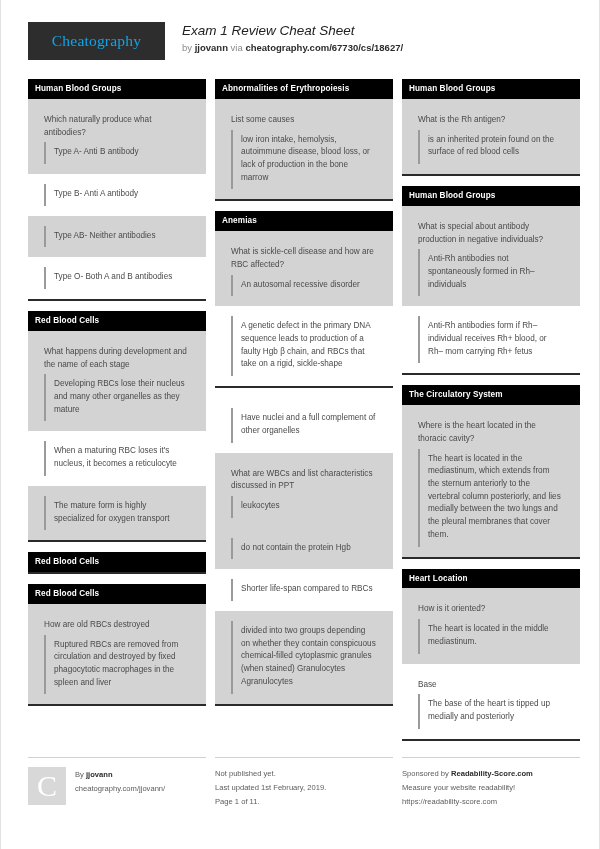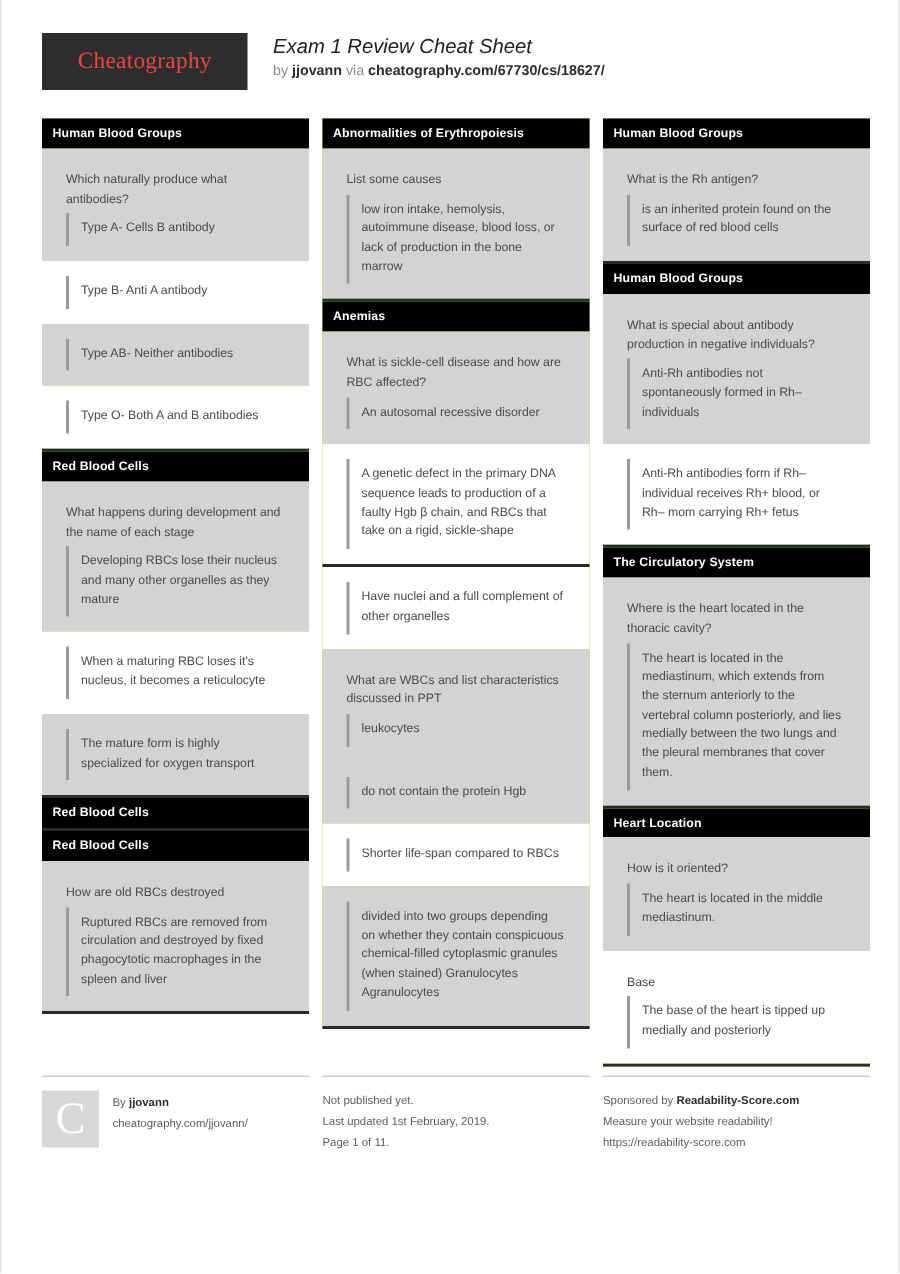--- a/index.html
+++ b/index.html
@@ -39,21 +39,21 @@
   .logo-block {
     width: 137px;
     height: 38px;
     background: #2d2d2d;
     display: flex;
     align-items: center;
     justify-content: center;
     flex: 0 0 auto;
   }
   .logo-text {
-    color: #ef4444;
+    color: #0ea5e9;
     font-family: "Liberation Serif", serif;
     font-size: 15.5px;
     letter-spacing: 0.2px;
   }
   .titles {
     margin-left: 17px;
     padding-top: 1px;
   }
   .doc-title {
     font-size: 13.5px;
@@ -79,22 +79,23 @@
     gap: 9px;
     align-items: flex-start;
   }
   .column {
     width: 178px;
     flex: 0 0 178px;
   }
 
   
   .card {
+    margin-bottom: 10px;
     border-bottom: 2.5px solid #2a2a2a;
-    background: #84cc16;
+    background: #fde047;
   }
   .card-header {
     background: #000000;
     color: #ffffff;
     font-size: 8.2px;
     font-weight: 700;
     padding: 5px 6px 5px 7px;
     line-height: 1.2;
     letter-spacing: 0.1px;
   }
@@ -174,21 +175,21 @@
         </div>
       </div>
     </div>
 
     <div class="columns" id="columns">
         <div class="column">
           <div class="card">
             <div class="card-header">Human Blood Groups</div>
             <div class="qa-row shade">
               <div class="question">Which naturally produce what antibodies?</div>
-              <div class="answer">Type A- Cells B antibody</div>
+              <div class="answer">Type A- Anti B antibody</div>
             </div>
             <div class="qa-row plain">
               <div class="answer">Type B- Anti A antibody</div>
             </div>
             <div class="qa-row shade">
               <div class="answer">Type AB- Neither antibodies</div>
             </div>
             <div class="qa-row plain">
               <div class="answer">Type O- Both A and B antibodies</div>
             </div>

